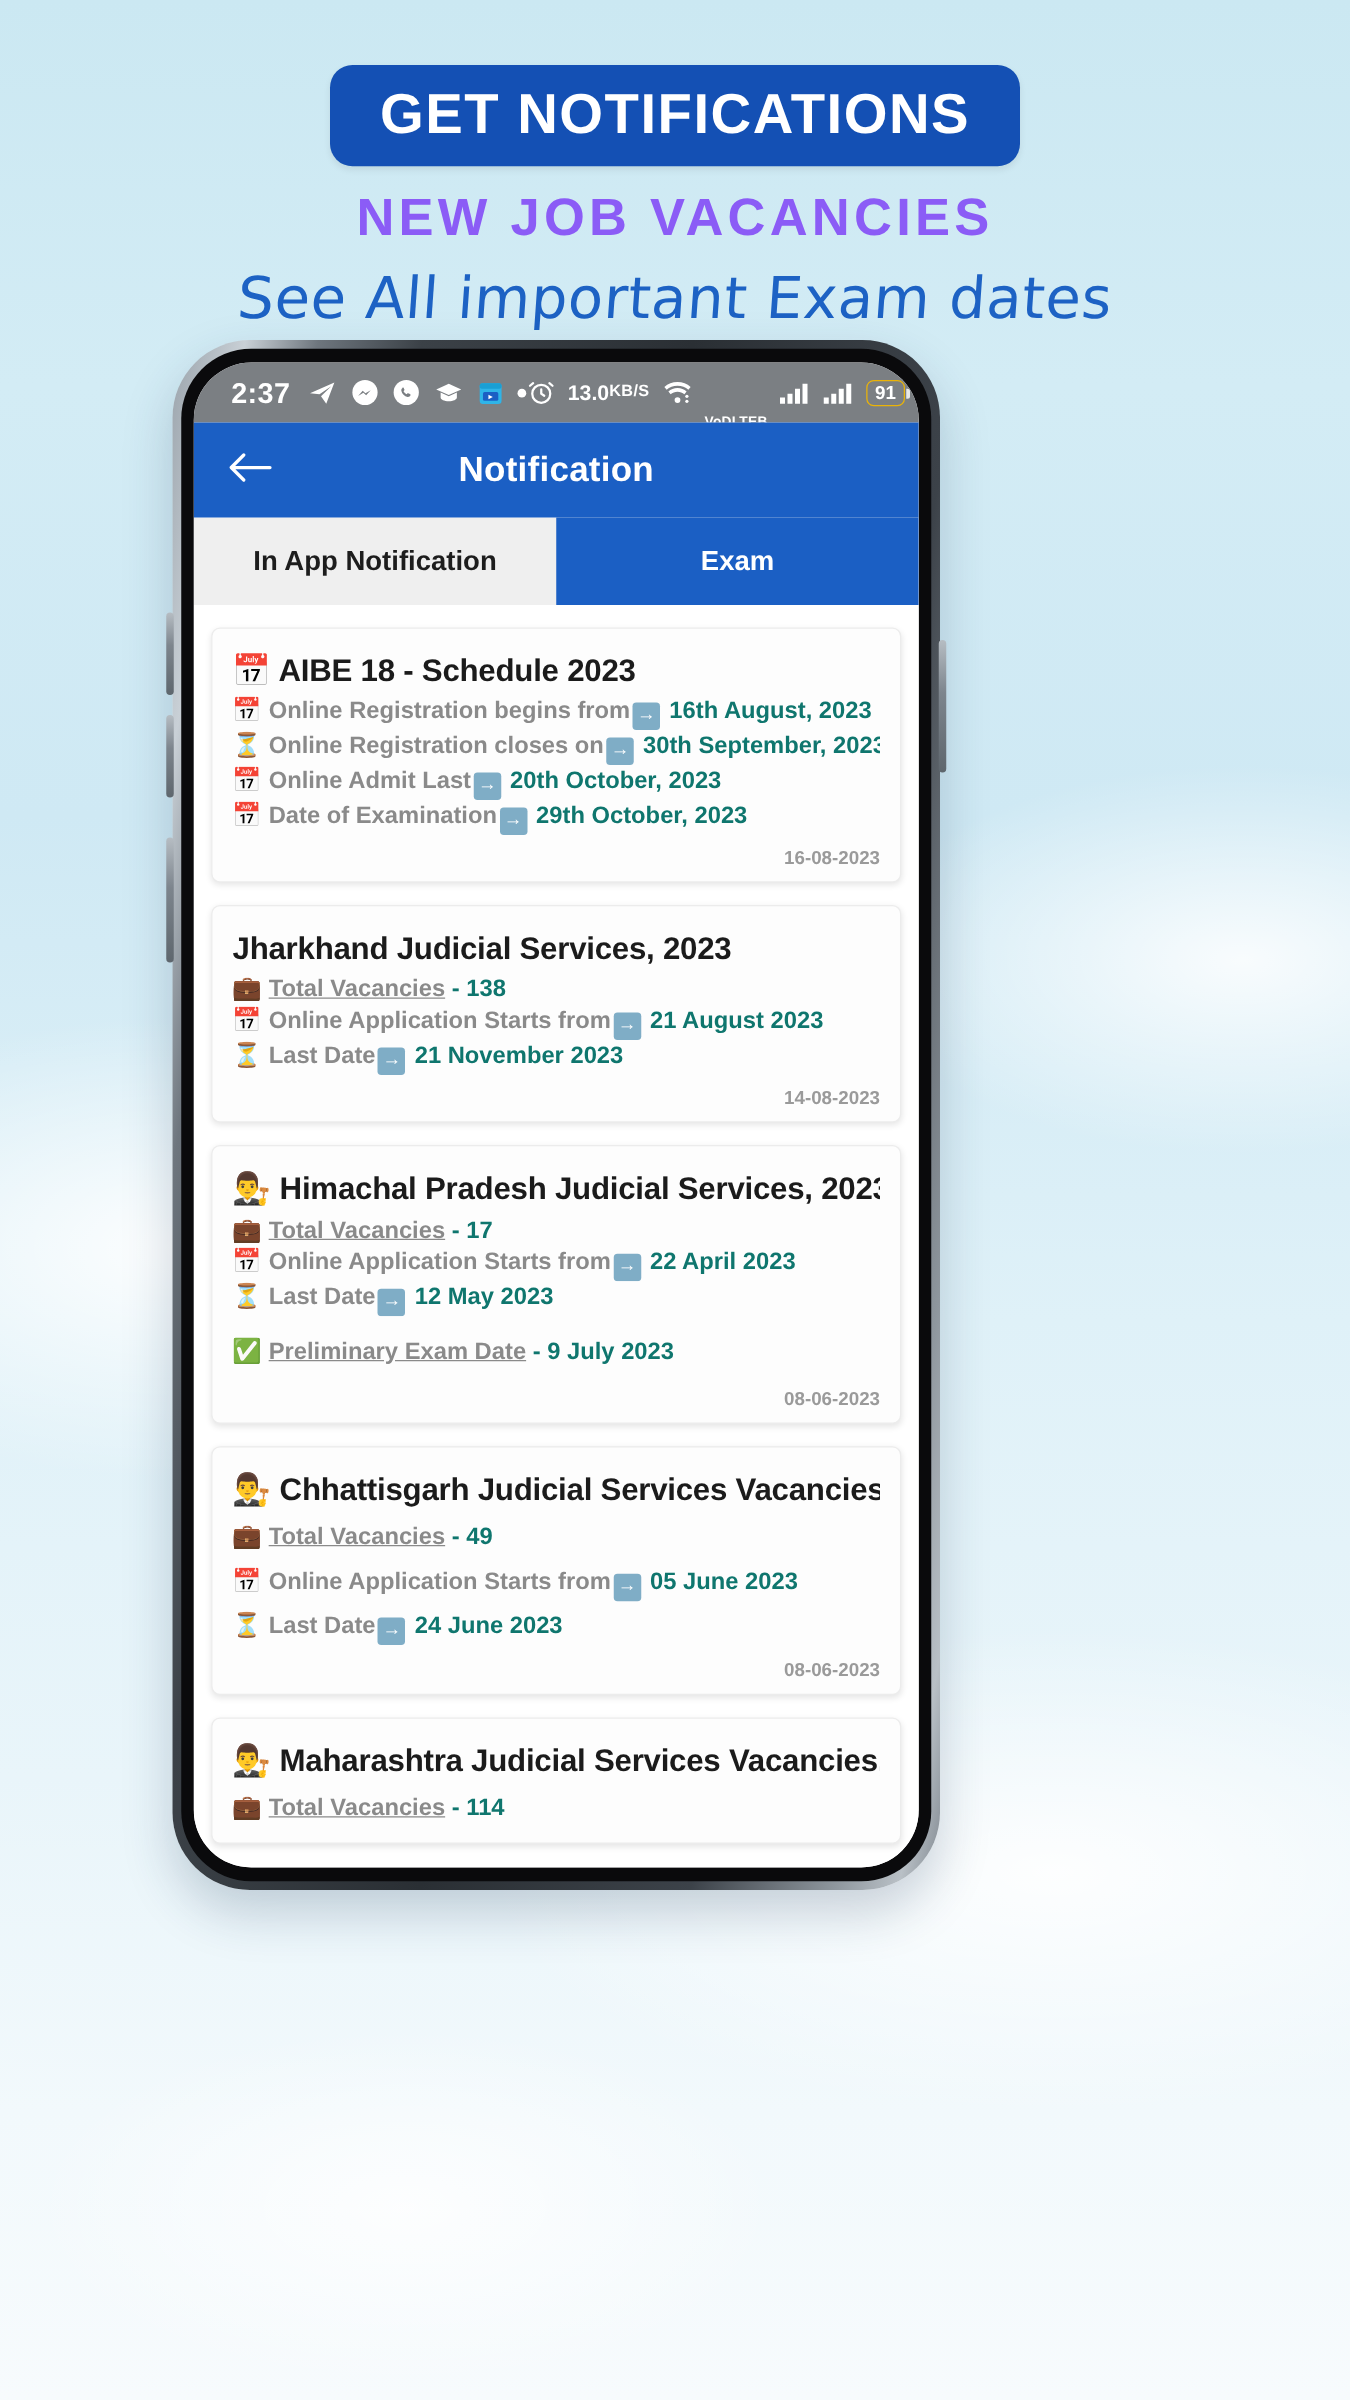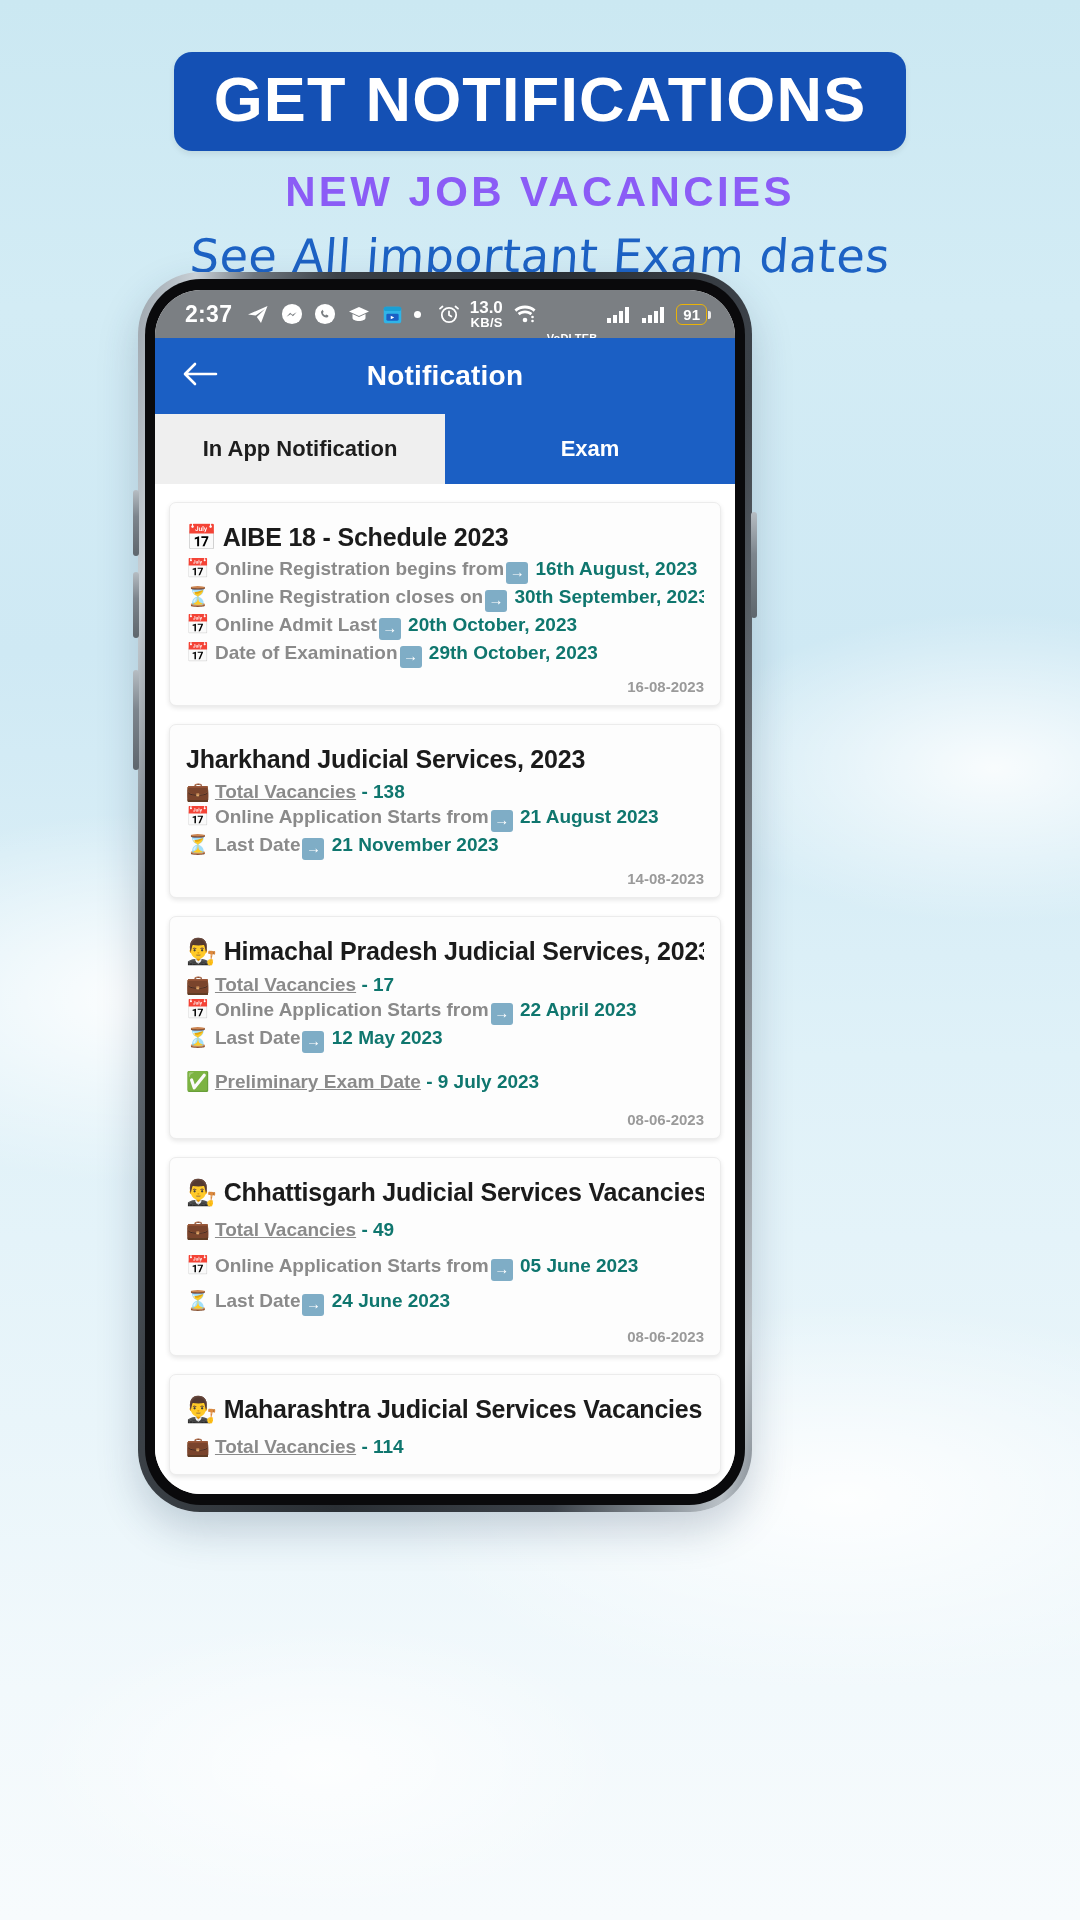--- a/index.html
+++ b/index.html
@@ -23,21 +23,21 @@
   .promo-pill {
     display: inline-block;
     margin-top: 52px;
     background: #1450b4;
     border-radius: 18px;
     padding: 16px 40px 20px 40px;
     box-shadow: 0 3px 6px rgba(0,0,0,0.08);
   }
   .promo-pill-text {
     color: #ffffff;
-    font-size: 63px;
+    font-size: 45px;
     font-weight: 700;
     letter-spacing: 1.2px;
     line-height: 1;
     font-family: "Liberation Sans", sans-serif;
   }
   .promo-sub {
     margin-top: 20px;
     color: #8b5cf6;
     font-size: 42px;
     font-weight: 700;
@@ -99,21 +99,21 @@
     background: #7b7f83;
     display: flex;
     align-items: center;
     padding: 0 28px 0 30px;
     color: #ffffff;
   }
   .sb-time { font-size: 23px; font-weight: 600; letter-spacing: 0.3px; }
   .sb-left-icons { display: flex; align-items: center; gap: 11px; margin-left: 14px; }
   .sb-spacer { flex: 1; }
   .sb-right { display: flex; align-items: center; gap: 9px; }
-  .sb-kbs { display: flex; flex-direction: column; align-items: flex-end; line-height: 1; }
+  .sb-kbs { display: flex; align-items: flex-start; line-height: 1; }
   .sb-kbs-num { font-size: 17px; font-weight: 700; }
   .sb-kbs-unit { font-size: 13px; font-weight: 700; letter-spacing: 0.3px; }
   .sb-volte { display: flex; flex-direction: row; align-items: center; line-height: 1; margin-top: 48px; }
   .sb-volte-a, .sb-volte-b { font-size: 11px; font-weight: 700; letter-spacing: 0.2px; }
   .sb-batt {
     border: 1px solid #eab308;
     border-radius: 6px;
     padding: 1px 6px;
     font-size: 15px;
     font-weight: 600;

